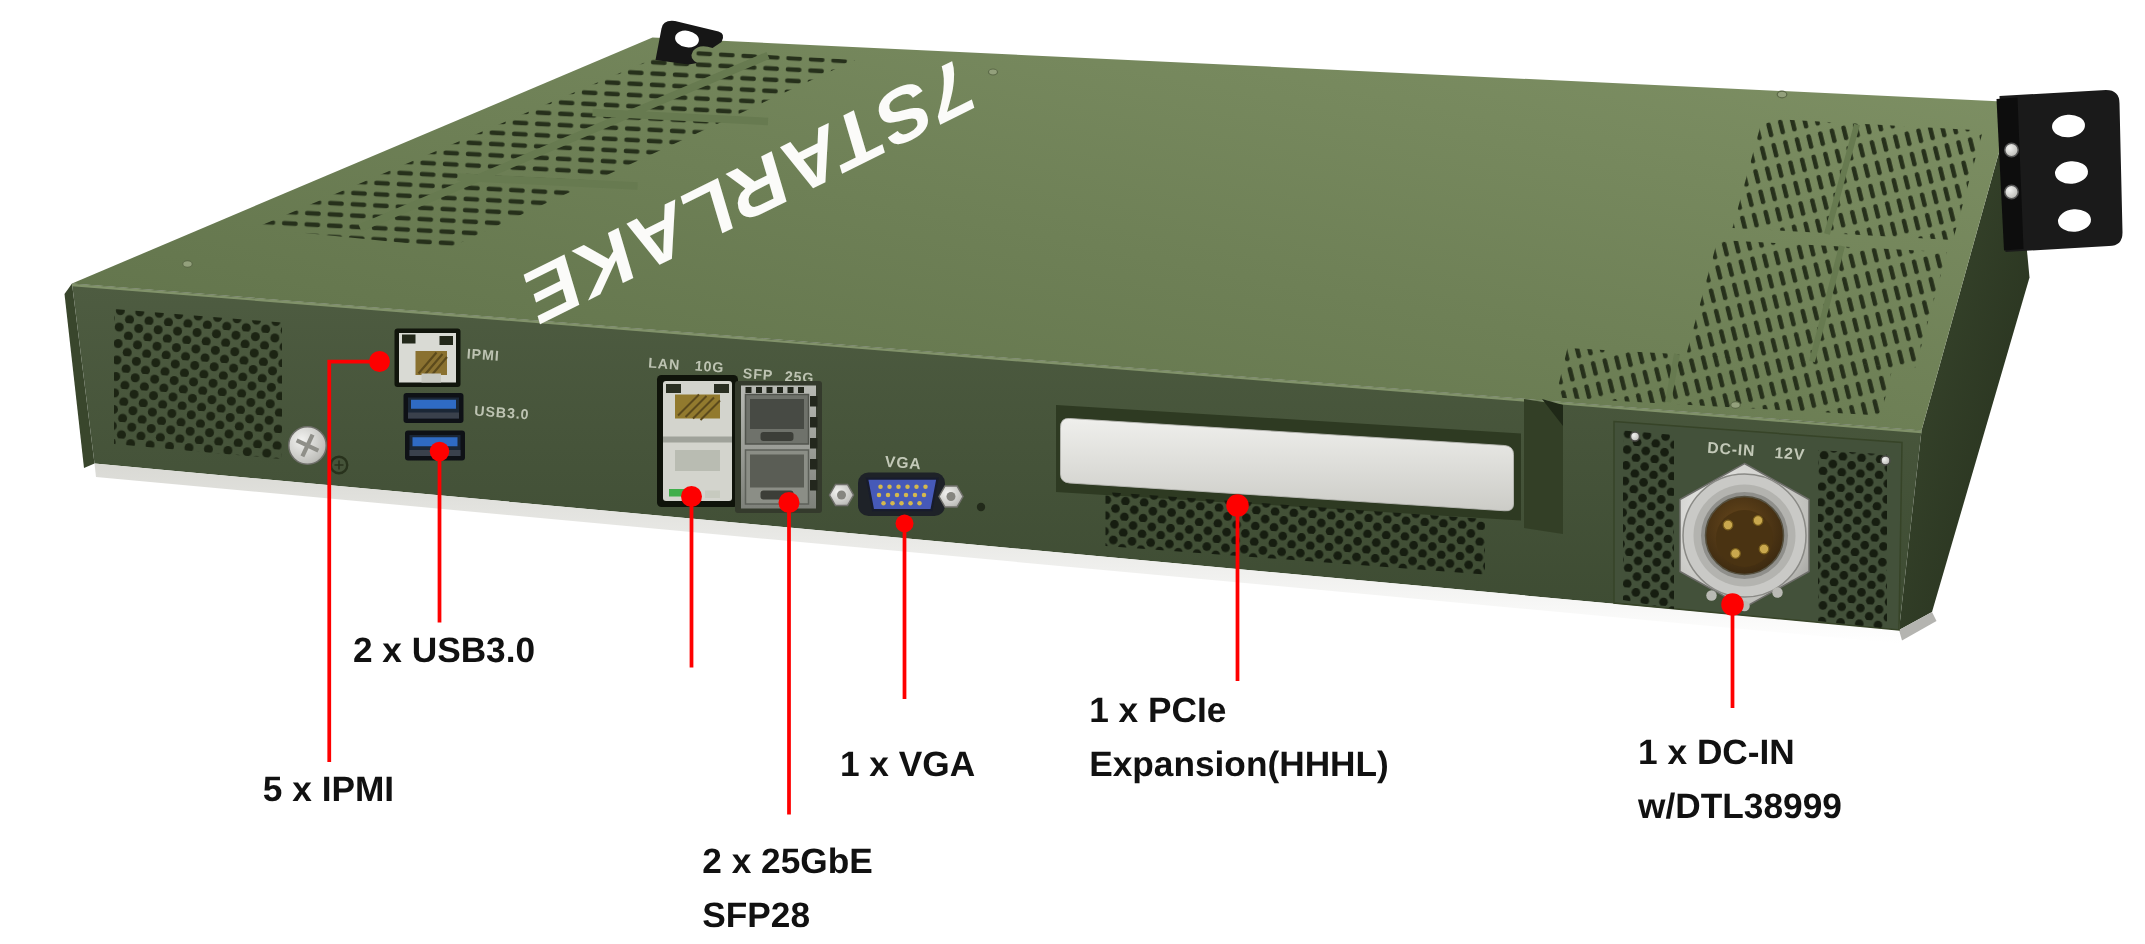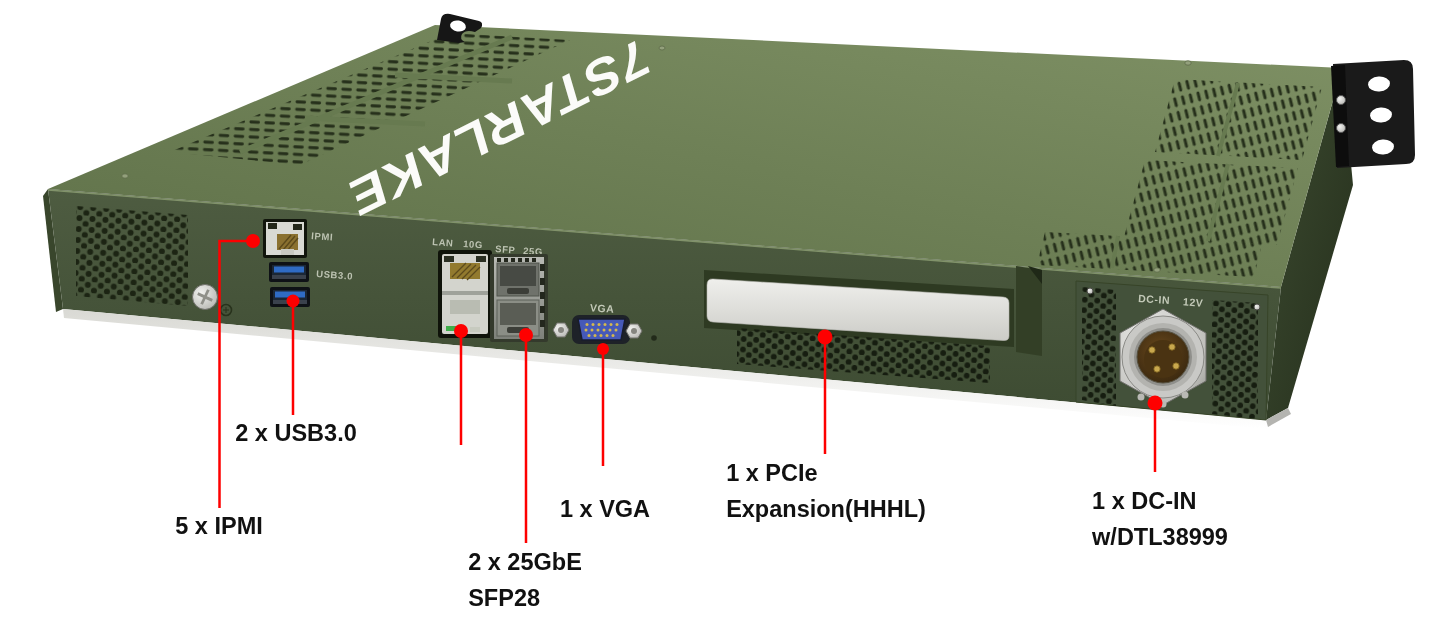--- a/index.html
+++ b/index.html
@@ -301,21 +301,21 @@
 
   <div class="callout-label" style="left:296px;top:415px;">
     <span>2 x USB3.0</span>
   </div>
   <div class="callout-label" style="left:219px;top:508px;">
     <span>5 x IPMI</span>
   </div>
   <div class="callout-label" style="left:605px;top:467px;margin-top:24px;">
     <span>1 x VGA</span>
   </div>
-  <div class="callout-label" style="left:525px;top:544px;">
+  <div class="callout-label" style="left:525px;top:556px;">
     <div>2 x 25GbE</div>
     <div>SFP28</div>
   </div>
   <div class="callout-label" style="left:826px;top:455px;">
     <div>1 x PCIe</div>
     <div>Expansion(HHHL)</div>
   </div>
   <div class="callout-label" style="left:1160px;top:471px;margin-top:12px;">
     <div>1 x DC-IN</div>
     <div>w/DTL38999</div>

